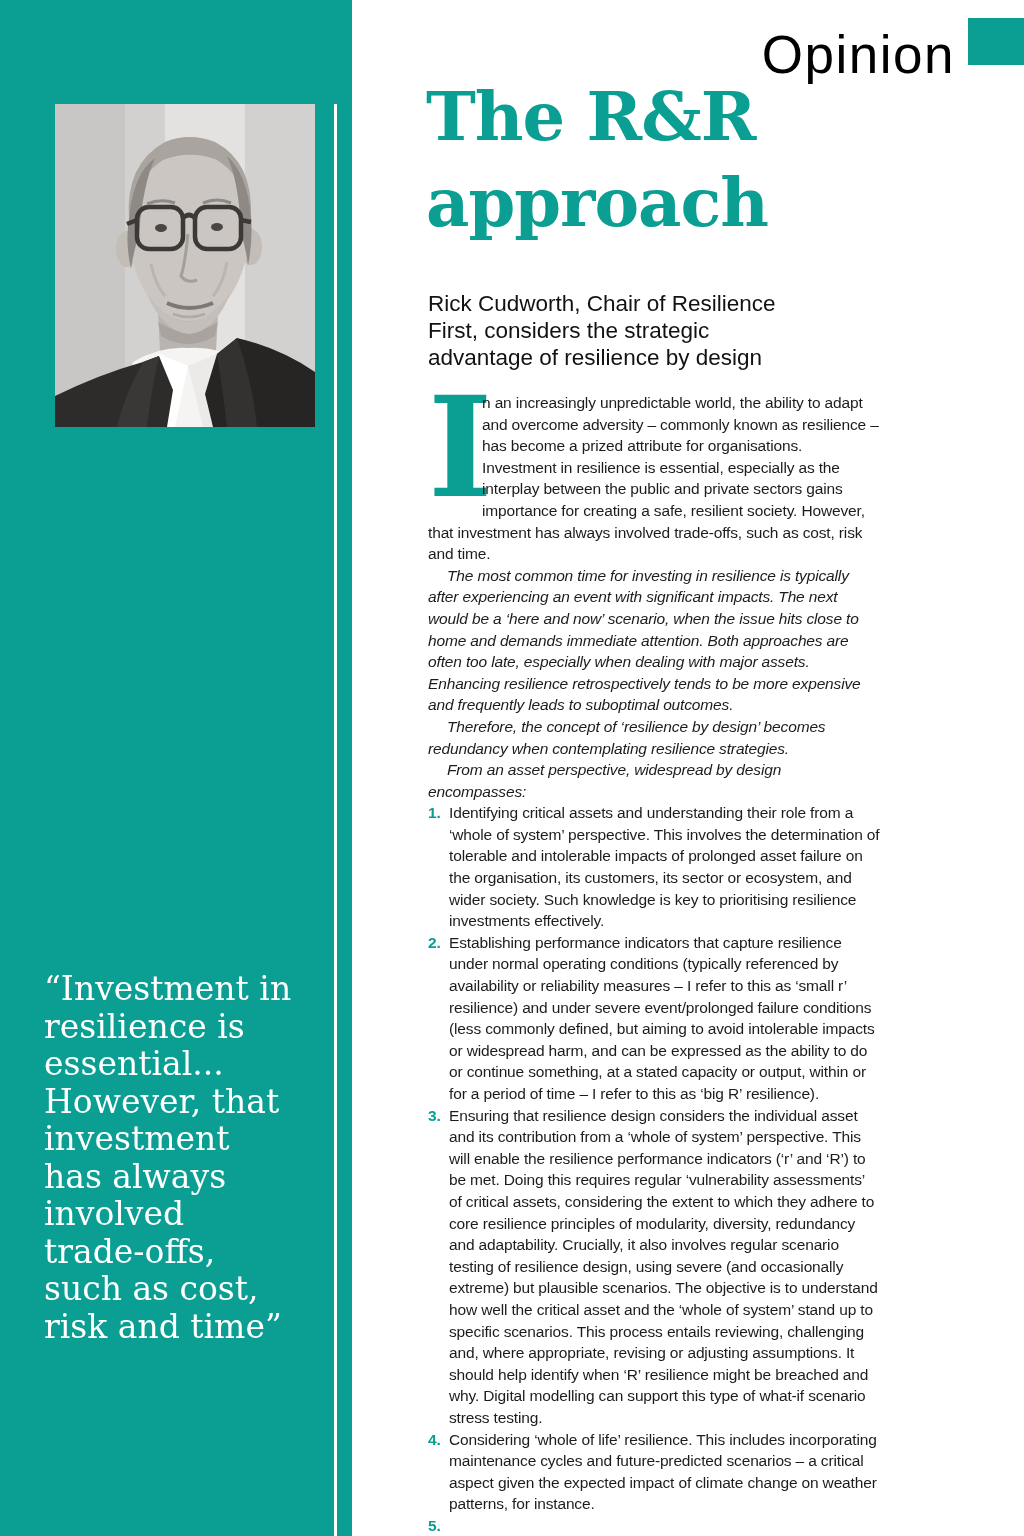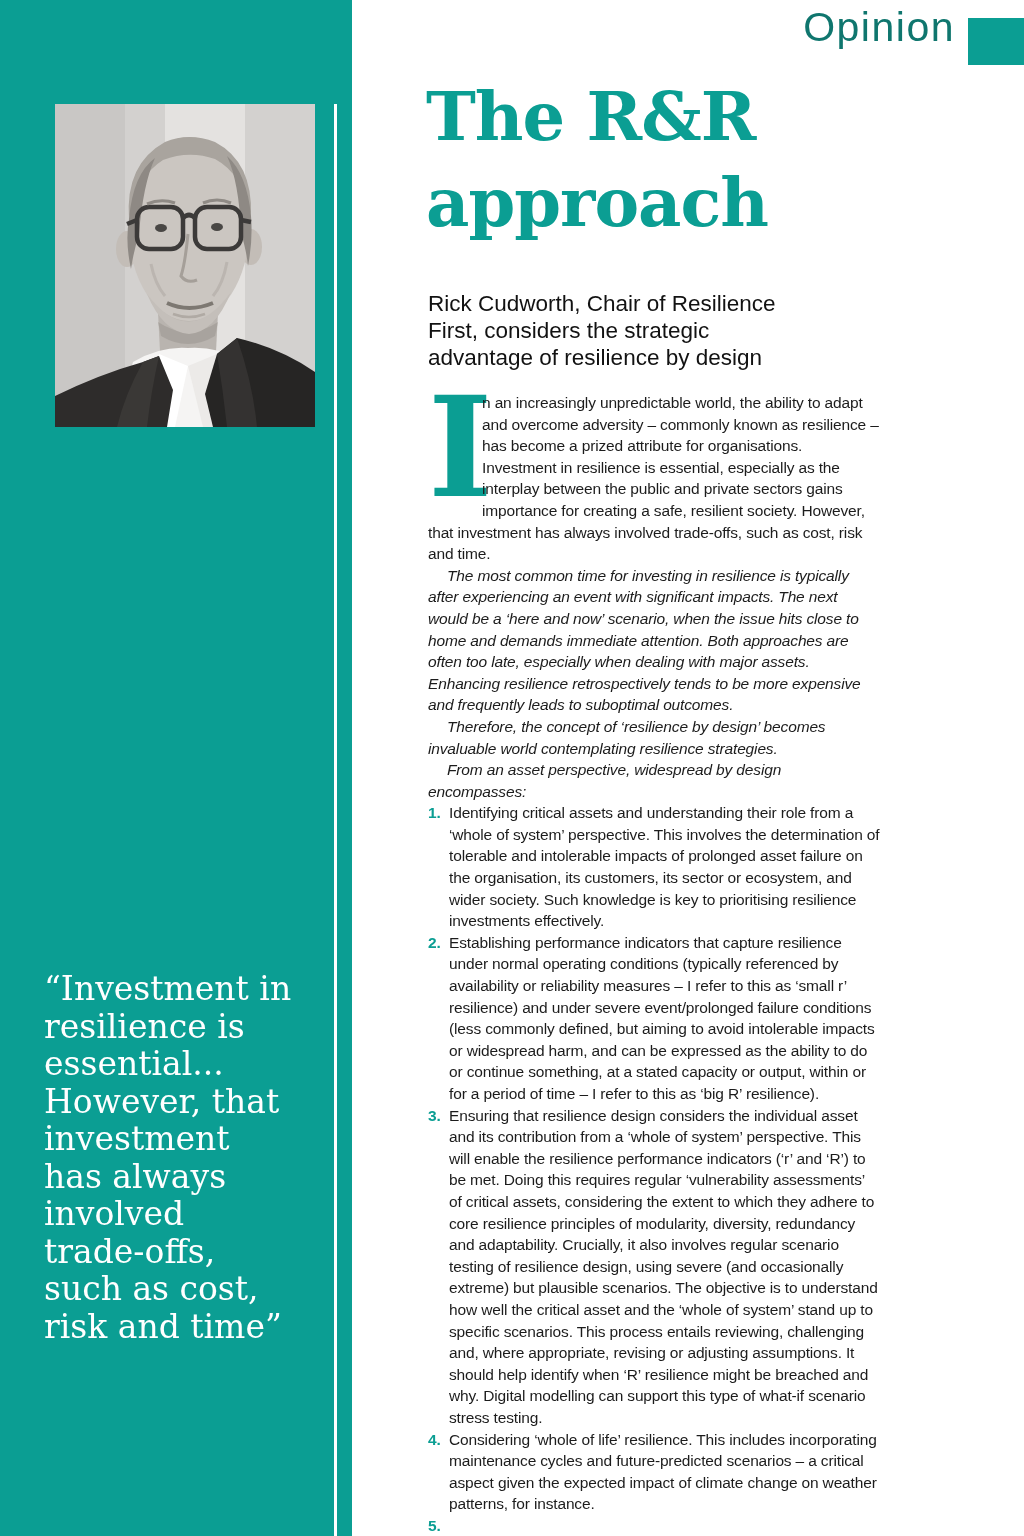--- a/index.html
+++ b/index.html
@@ -20,22 +20,22 @@
     position:absolute; left:55px; top:104px; width:260px; height:323px;
     display:block;
   }
   .pull-quote {
     position:absolute; left:44px; top:970px; width:278px;
     color:#ffffff; font-family:"DejaVu Serif", serif;
     font-size:33px; line-height:37.5px; white-space:pre-line;
   }
   
   .opinion-label {
-    position:absolute; top:4px; right:69px;
-    font-size:41px; font-weight:100; color:#0f766e; letter-spacing:1.5px;
+    position:absolute; top:24px; right:69px;
+    font-size:53px; font-weight:100; color:#000000; letter-spacing:1.5px;
   }
   .accent-square {
     position:absolute; top:18px; right:0; width:56px; height:47px;
     background:#0b9e93;
   }
   
   .title {
     position:absolute; left:426px; top:74px; width:470px; margin:0;
     font-family:"DejaVu Serif", serif; font-weight:700; color:#0b9e93;
     font-size:67px; line-height:86px; letter-spacing:-1px; white-space:pre-line;
@@ -140,21 +140,21 @@
   <h1 class="title">The R&amp;R
 approach</h1>
 
   <div class="byline"><span class="name">Rick Cudworth</span><span class="rest">, Chair of Resilience
 First, considers the strategic
 advantage of resilience by design</span></div>
 
   <div class="article-body">
     <p><span class="dropcap">I</span><span>n an increasingly unpredictable world, the ability to adapt and overcome adversity – commonly known as resilience – has become a prized attribute for organisations. Investment in resilience is essential, especially as the interplay between the public and private sectors gains importance for creating a safe, resilient society. However, that investment has always involved trade-offs, such as cost, risk and time.</span></p>
     <p class="indent">The most common time for investing in resilience is typically after experiencing an event with significant impacts. The next would be a ‘here and now’ scenario, when the issue hits close to home and demands immediate attention. Both approaches are often too late, especially when dealing with major assets. Enhancing resilience retrospectively tends to be more expensive and frequently leads to suboptimal outcomes.</p>
-    <p class="indent">Therefore, the concept of ‘resilience by design’ becomes invaluable world contemplating resilience strategies.</p>
+    <p class="indent">Therefore, the concept of ‘resilience by design’ becomes redundancy when contemplating resilience strategies.</p>
     <p class="indent">From an asset perspective, widespread by design encompasses:</p>
 
     <div class="olist">
       <div class="list-item">
         <span class="num">1.</span>
         <span>Identifying critical assets and understanding their role from a ‘whole of system’ perspective. This involves the determination of tolerable and intolerable impacts of prolonged asset failure on the organisation, its customers, its sector or ecosystem, and wider society. Such knowledge is key to prioritising resilience investments effectively.</span>
       </div>
       <div class="list-item">
         <span class="num">2.</span>
         <span>Establishing performance indicators that capture resilience under normal operating conditions (typically referenced by availability or reliability measures – I refer to this as ‘small r’ resilience) and under severe event/prolonged failure conditions (less commonly defined, but aiming to avoid intolerable impacts or widespread harm, and can be expressed as the ability to do or continue something, at a stated capacity or output, within or for a period of time – I refer to this as ‘big R’ resilience).</span>

